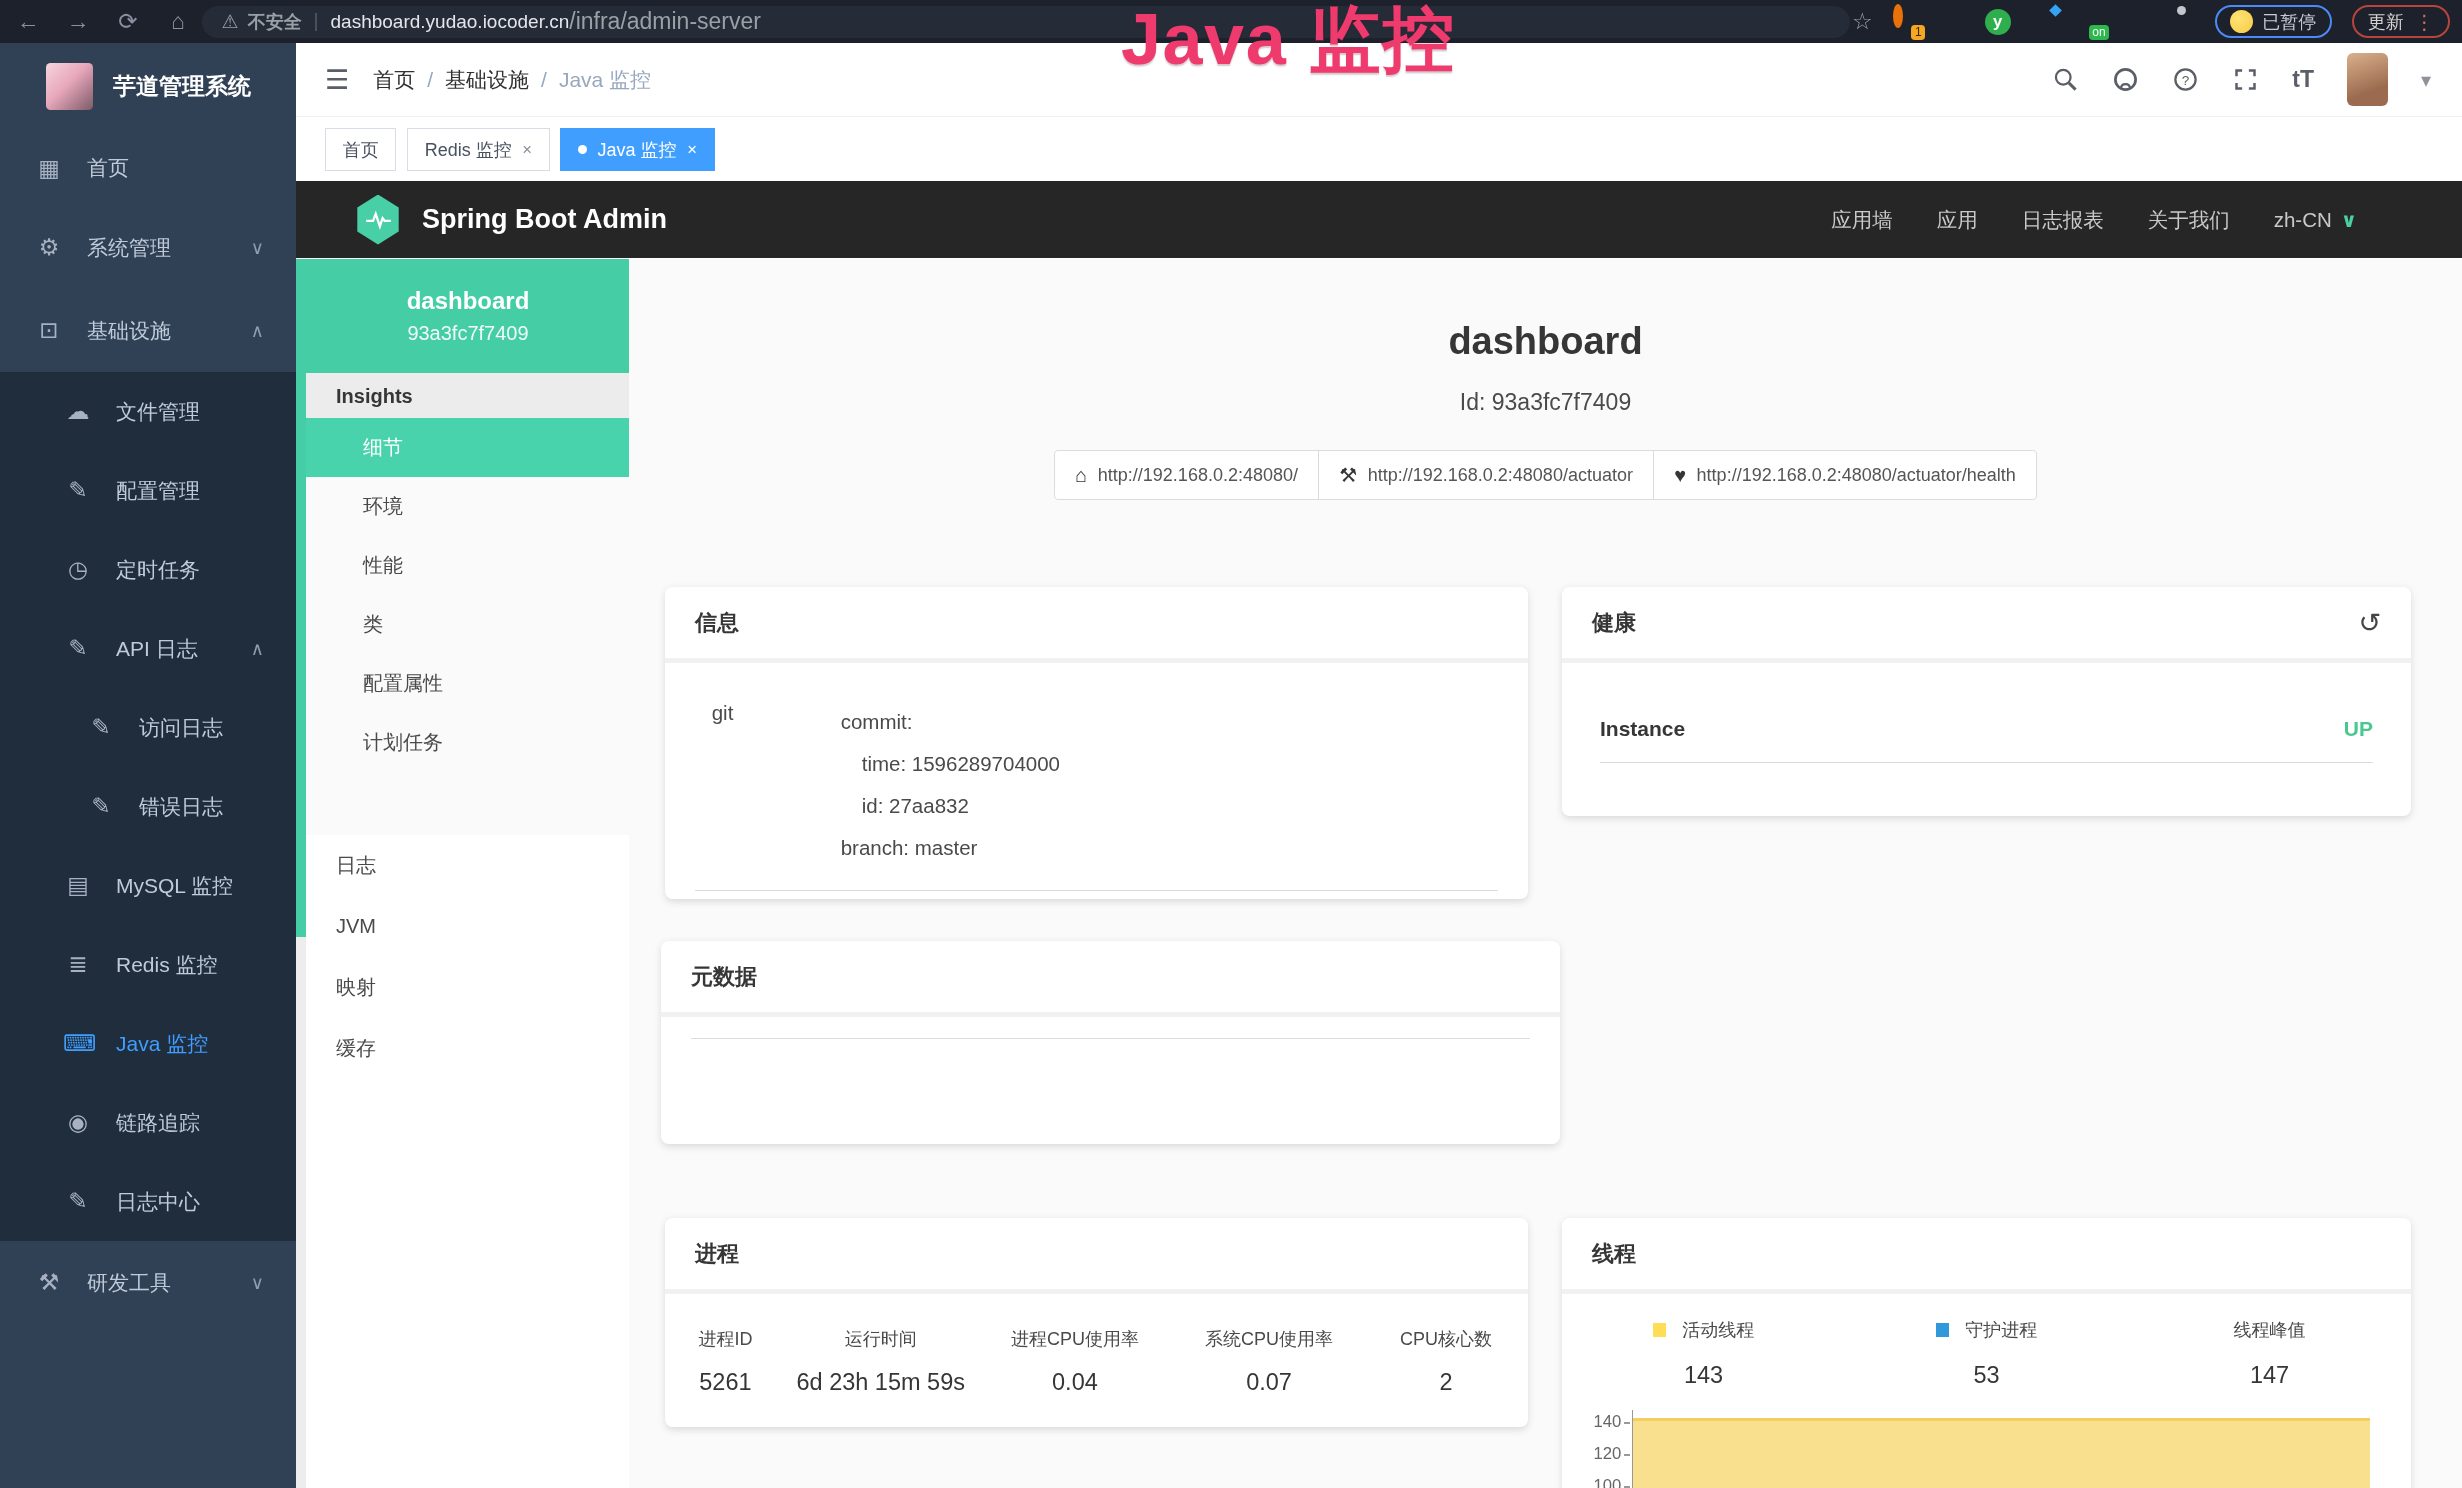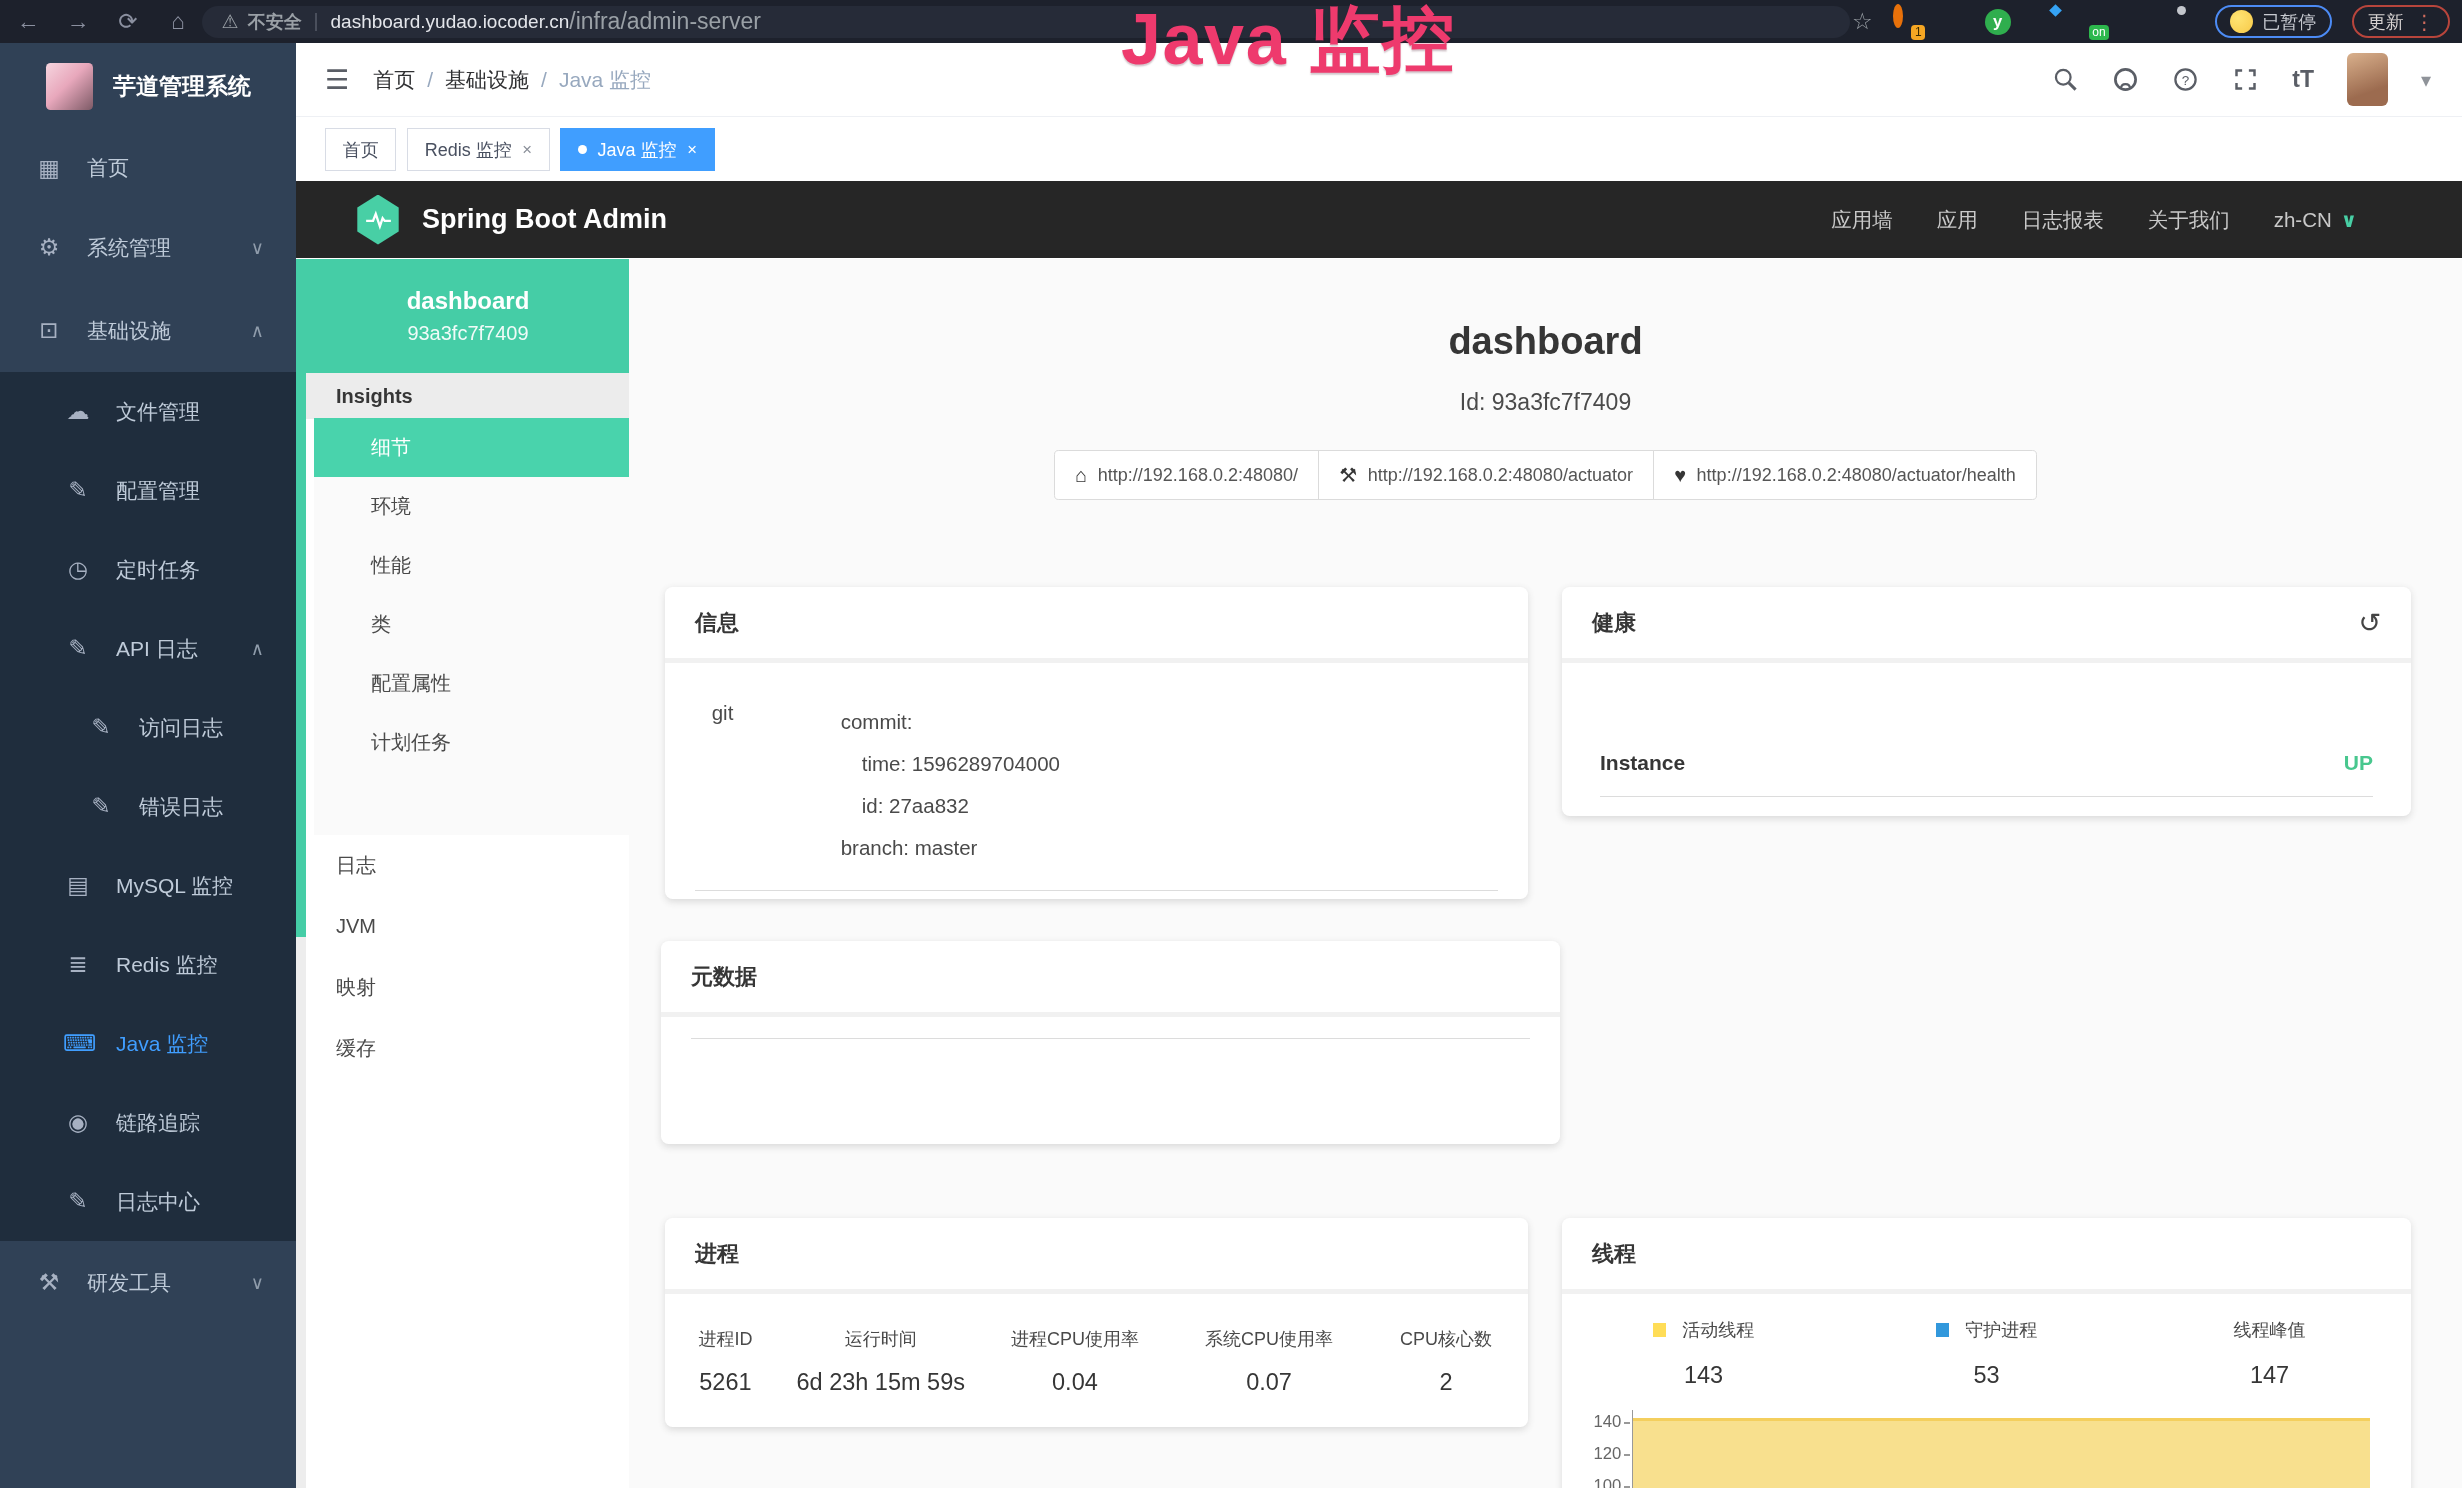--- a/index.html
+++ b/index.html
@@ -95,21 +95,21 @@
   .sba-sidebar{position:absolute;left:296px;top:259px;width:334px;height:1230px;background:#fff;}
   .sb-scroll{position:absolute;left:0;top:0;width:10px;height:100%;background:#ededed;}
   .sb-thumb{position:absolute;left:0;top:0;width:10px;height:678px;background:#45cda6;}
   .sb-head{position:absolute;left:10px;top:0;width:324px;height:114px;background:#45cda6;color:#fff;
            display:flex;flex-direction:column;justify-content:center;text-align:center;gap:7.6px;}
   .sb-name{font-size:24px;font-weight:bold;}
   .sb-id{font-size:20px;opacity:.92;}
   .sb-group-label{position:absolute;left:10px;top:114px;width:324px;height:46px;background:#ececec;
            display:flex;align-items:center;padding-left:30px;font-size:20px;font-weight:bold;
            color:#363636;box-sizing:border-box;}
-  .sb-items{position:absolute;left:10px;top:159px;width:324px;height:417px;background:#fafafa;margin-left:8px;}
+  .sb-items{position:absolute;left:10px;top:159px;width:324px;height:417px;background:#fafafa;}
   .sb-item{height:59px;display:flex;align-items:center;padding-left:57px;font-size:20px;color:#4a4a4a;}
   .sb-item.active{background:#49d3ac;color:#fff;}
   .sb-bottom{position:absolute;left:10px;top:576px;width:324px;}
   .sb-bitem{height:61px;display:flex;align-items:center;padding-left:30px;font-size:20px;color:#4a4a4a;}
   
   .sba-main{position:absolute;left:629px;top:259px;width:1833px;height:1230px;background:#fafafa;}
   .m-title{position:absolute;top:61px;left:0;width:100%;text-align:center;font-size:38px;
            font-weight:bold;color:#363636;}
   .m-sub{position:absolute;top:130px;left:0;width:100%;text-align:center;font-size:23px;color:#4a4a4a;}
   .url-row{position:absolute;top:191px;left:0;width:100%;display:flex;justify-content:center;}
@@ -121,21 +121,21 @@
   .card{position:absolute;background:#fff;border-radius:7.6px;box-shadow:0 2.3px 7.6px rgba(60,60,60,.16);}
   .card-h{height:71px;display:flex;align-items:center;padding:0 30px;font-size:22px;font-weight:bold;
           color:#363636;border-bottom:5.3px solid #f1f1f1;}
   .card-h .spacer{flex:1;}
   .hist{font-size:27px;color:#444;font-weight:normal;}
   .hr{border-top:1.5px solid #dcdcdc;margin:21px 30px 0;}
   .info-body{display:flex;padding:38px 30px 0;}
   .info-label{width:129px;font-size:20.5px;color:#4a4a4a;padding-left:16.7px;}
   .info-lines{font-size:20.5px;color:#4a4a4a;line-height:42px;}
   .indent{padding-left:21px;}
-  .health-row{margin:88px 38px 0;display:flex;align-items:center;font-size:21px;}
+  .health-row{margin:54px 38px 0;display:flex;align-items:center;font-size:21px;}
   .health-label{color:#363636;font-weight:600;}
   .up{margin-left:auto;color:#48c78e;font-weight:bold;}
   .meta-row{margin:50px 30px 0;display:flex;font-size:20.5px;color:#4a4a4a;}
   .meta-label{width:178px;padding-left:16.7px;}
   .proc-table{margin-top:33px;display:flex;}
   .proc-col{text-align:center;}
   .pc0{width:14%;}.pc1{width:22%;}.pc2{width:23%;}.pc3{width:22%;}.pc4{width:19%;}
   .proc-h{font-size:18px;color:#4a4a4a;}
   .proc-v{font-size:23.5px;color:#363636;margin-top:18px;}
   .thr-legend{margin-top:24px;display:flex;}

